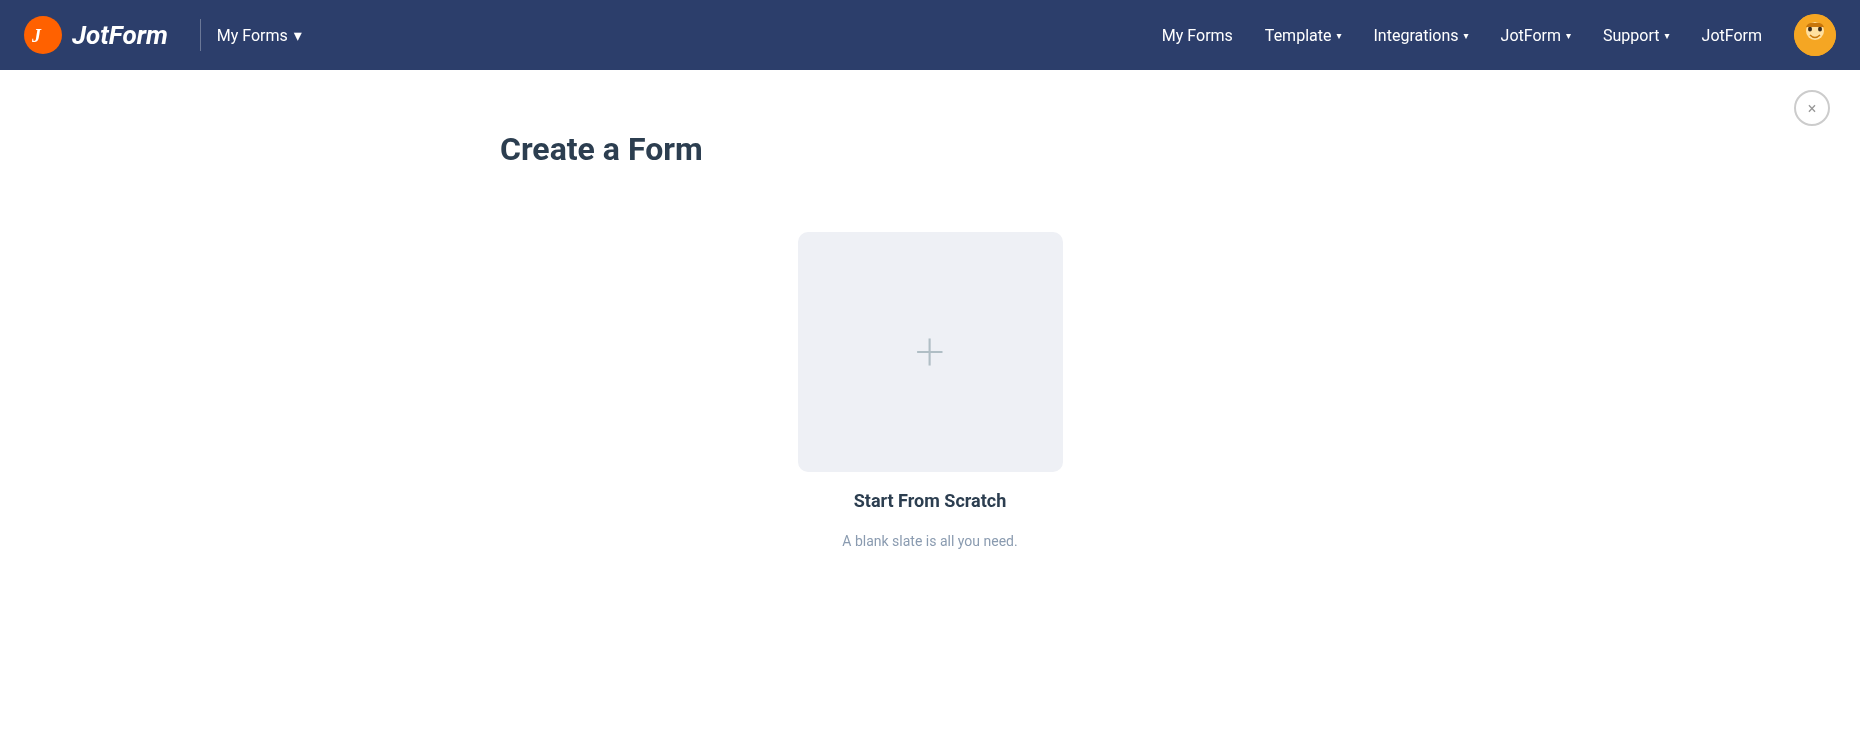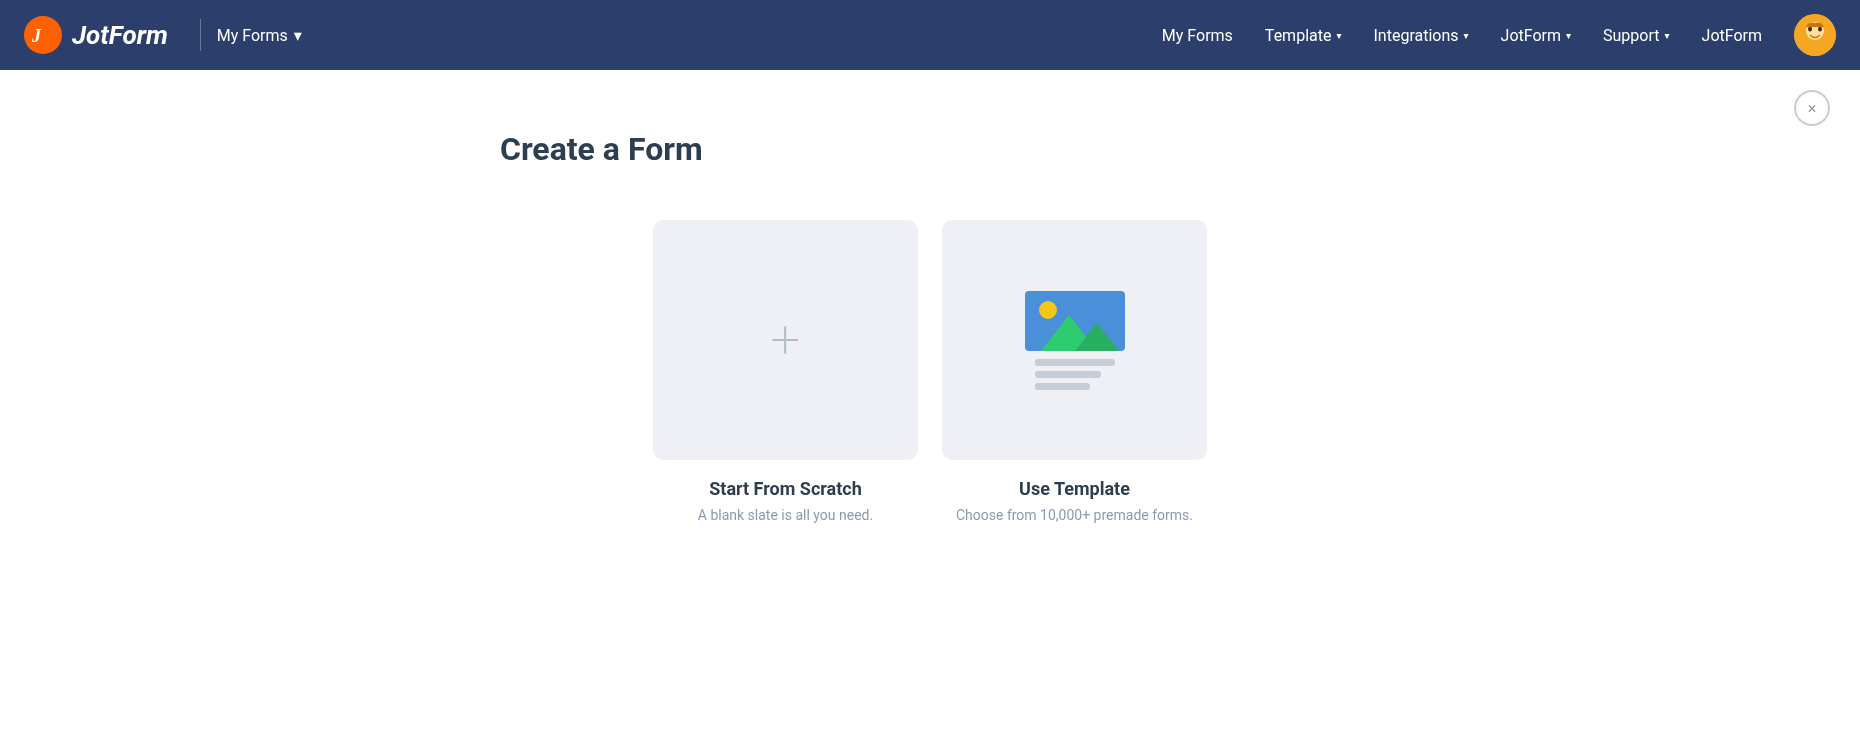--- a/index.html
+++ b/index.html
@@ -88,21 +88,21 @@
     .page-header {
       text-align: left;
       width: 100%;
       max-width: 860px;
       margin-bottom: 40px;
     }
     .page-title {
       font-size: 32px;
       font-weight: 700;
       color: #2c3e50;
-      margin-bottom: 12px;
+      margin-bottom: 24px;
     }
     .page-subtitle {
       font-size: 16px;
       color: #8a9bb0;
     }
 
     
     .cards-row {
       display: flex;
       gap: 24px;
@@ -127,21 +127,21 @@
       margin-bottom: 18px;
       transition: box-shadow 0.2s;
     }
     .card.highlighted .card-visual {
       border: 3px solid #e74c3c;
     }
     .card-title {
       font-size: 18px;
       font-weight: 700;
       color: #2c3e50;
-      margin-bottom: 6px;
+      margin-bottom: 20px;
       text-align: right;
     }
     .card-desc {
       font-size: 14px;
       color: #8a9bb0;
       line-height: 1.5;
     }
 
     
     .close-btn {
@@ -332,38 +332,20 @@
   <div class="cards-row">
 
     <div class="card">
       <div class="card-visual">
         <span class="plus-icon">+</span>
       </div>
       <div class="card-title">Start From Scratch</div>
       <div class="card-desc">A blank slate is all you need.</div>
     </div>
 
-    <div class="card">
-      <div class="card-visual">
-        <div class="template-icon-wrap">
-          <div class="tpl-img-placeholder">
-            <div class="tpl-sun"></div>
-            <div class="tpl-mountain-left"></div>
-            <div class="tpl-mountain-right"></div>
-          </div>
-          <div class="tpl-lines">
-            <div class="tpl-line tpl-line-long"></div>
-            <div class="tpl-line tpl-line-med"></div>
-            <div class="tpl-line tpl-line-short"></div>
-          </div>
-        </div>
-      </div>
-      <div class="card-title">Use Template</div>
-      <div class="card-desc">Choose from 10,000+ premade forms.</div>
-    </div>
 
 
   </div>
 </main>
 
 <div class="close-btn">
   <span>×</span>
 </div>
 
 </body></html>

